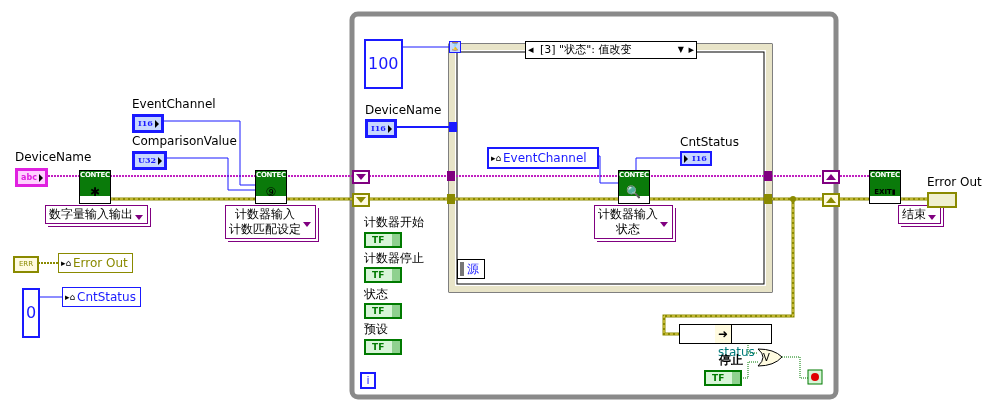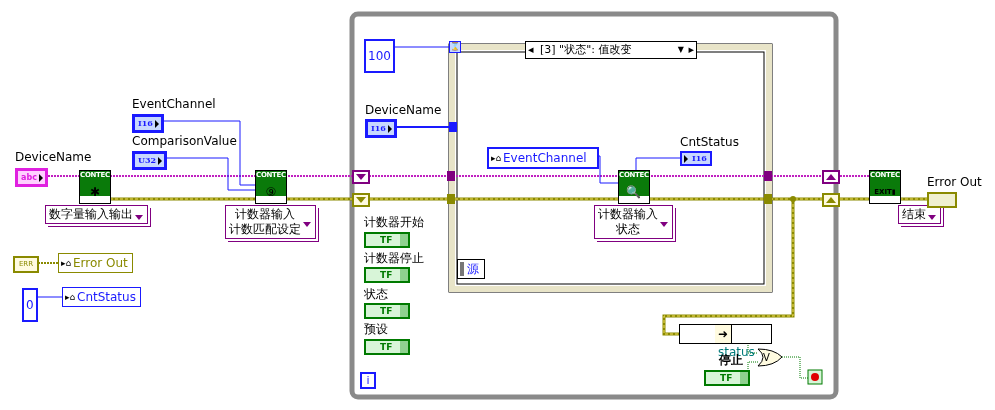--- a/index.html
+++ b/index.html
@@ -1,31 +1,31 @@
 <!DOCTYPE html>
 <html><head>
 <meta charset="utf-8">
 <style>
   html,body{margin:0;padding:0;background:#fff;}
   body{width:995px;height:410px;position:relative;overflow:hidden;font-family:"DejaVu Sans","Liberation Sans",sans-serif;font-size:12px;color:#000;}
   .abs{position:absolute;}
   .lbl{position:absolute;font-size:12px;white-space:nowrap;color:#000;}
   svg.wires{position:absolute;left:0;top:0;}
-  .const-blue{position:absolute;border:2px solid #1a1aff;background:#fff;color:#1a1aff;font-size:12px;padding:8px 2px;line-height:14px;}
+  .const-blue{position:absolute;border:2px solid #1a1aff;background:#fff;color:#1a1aff;font-size:16px;padding:16px 2px;line-height:14px;}
   .ctrl{position:absolute;height:13px;border:3px solid #1a1aff;background:#c8d8ff;color:#1a1aff;font-family:"DejaVu Serif",serif;font-weight:bold;font-size:8px;line-height:13px;padding:0 8px 0 3px;}
   .ctrl::after{content:"";position:absolute;right:2px;top:3px;border-left:4px solid #000;border-top:4px solid transparent;border-bottom:4px solid transparent;}
   .ctrl-str{border-color:#e020e0;background:#ffd0ff;color:#e020e0;}
   .ind{position:absolute;height:11px;border:2px solid #1a1aff;background:#c8d8ff;color:#1a1aff;font-family:"DejaVu Serif",serif;font-weight:bold;font-size:8px;line-height:11px;padding:0 3px 0 10px;}
   .ind::before{content:"";position:absolute;left:2px;top:2px;border-left:4px solid #000;border-top:4px solid transparent;border-bottom:4px solid transparent;}
   .vi{position:absolute;width:30px;height:32px;border:1px solid #000;background:#fff;}
   .vi .hdr{height:25px;background:#0a7a0a;color:#fff;font-size:7px;font-weight:bold;line-height:9px;text-align:center;letter-spacing:-0.3px;}
   .vi .body{position:absolute;left:0;right:0;top:10px;bottom:0;display:flex;align-items:center;justify-content:center;font-size:12px;}
   .ring{position:absolute;border:1px solid #800080;background:#fff;box-shadow:2px 2px 0 #fff,3px 3px 0 #800080;font-size:12px;padding:1px 14px 1px 3px;line-height:15px;}
   .ring::after{content:"";position:absolute;right:4px;top:50%;border-top:5px solid #800080;border-left:4px solid transparent;border-right:4px solid transparent;}
-  .bool{position:absolute;width:28px;height:12px;border:2px solid #007a00;background:#d8f5d8;font-size:9px;font-weight:bold;color:#007a00;line-height:12px;padding-left:14px;}
+  .bool{position:absolute;width:28px;height:12px;border:2px solid #007a00;background:#d8f5d8;font-size:9px;font-weight:bold;color:#007a00;line-height:12px;padding-left:6px;}
   .bool::after{content:"";position:absolute;right:0;top:0;width:8px;height:12px;background:#8fd18f;}
   .local{position:absolute;border:1px solid #8a8a00;background:#fff;color:#8a8a00;font-size:12px;line-height:16px;padding:1px 4px 1px 14px;}
   .local.blue{border-color:#1a1aff;color:#1a1aff;}
   .local.blue2{border:2px solid #1a1aff;color:#1a1aff;}
   .local::before{content:"▸⌂";position:absolute;left:2px;top:1px;font-size:9px;color:#000;}
   .tunnel{position:absolute;width:14px;height:10px;border:2px solid #800080;background:#fff;}
   .tunnel::after{content:"";position:absolute;left:2px;top:2px;border-top:6px solid #800080;border-left:5px solid transparent;border-right:5px solid transparent;}
   .tunnel.up::after{border-top:none;border-bottom:6px solid #800080;}
   .tunnel.err{border-color:#8a8a00;background:#fffbe0;}
   .tunnel.err::after{border-top-color:#8a8a00;border-bottom-color:#8a8a00;}

